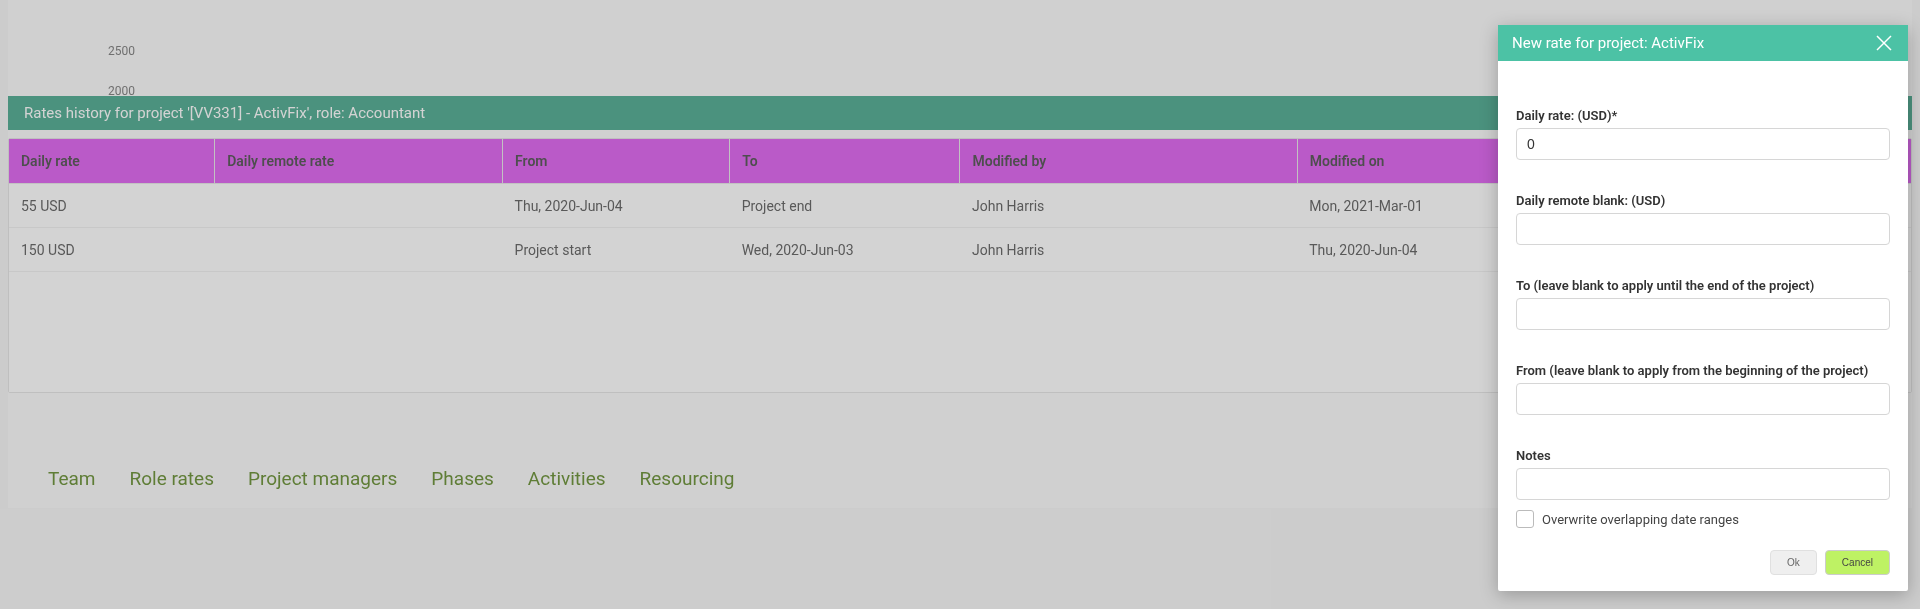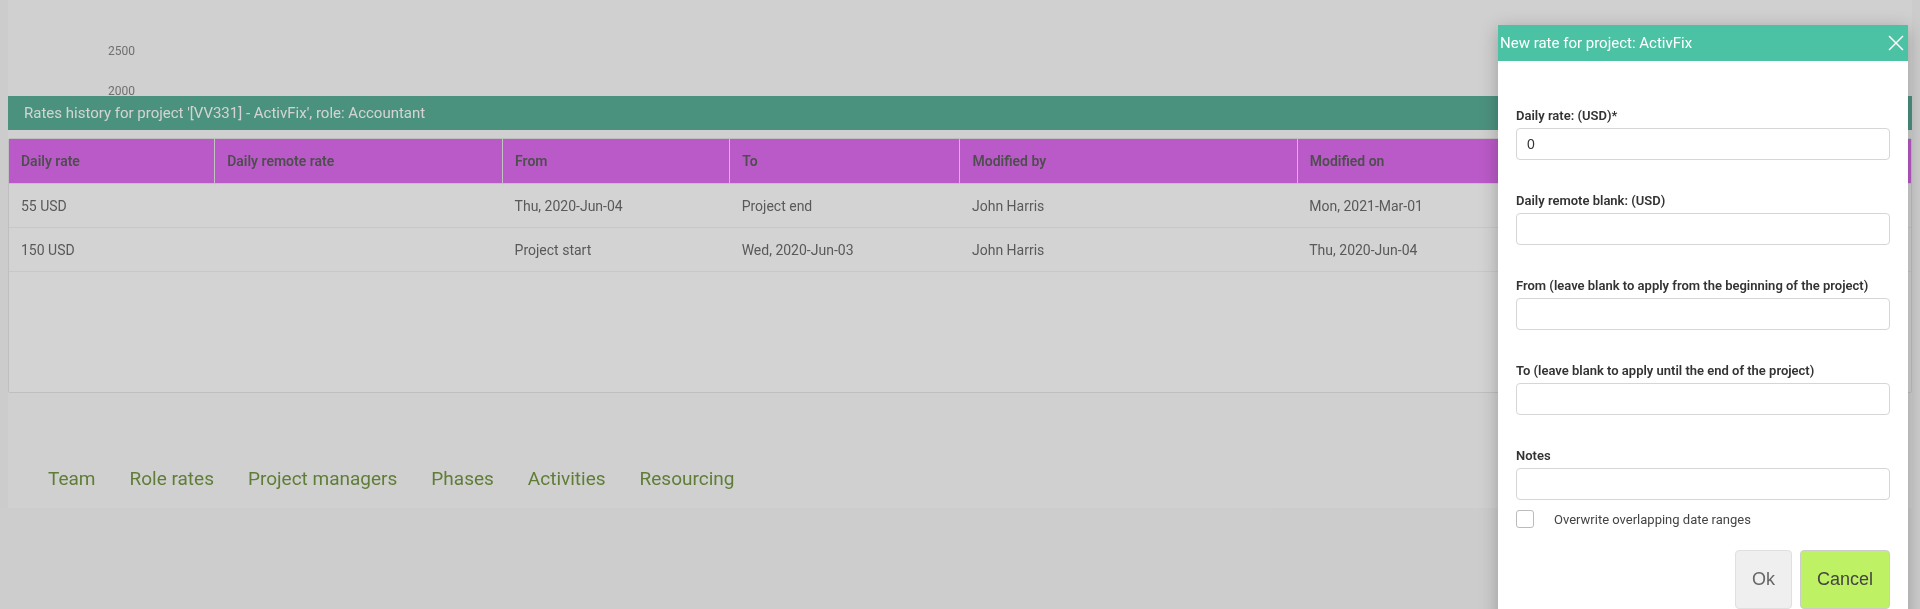--- a/index.html
+++ b/index.html
@@ -139,21 +139,21 @@
       right: 12px;
       width: 410px;
       background: #fff;
       box-shadow: 0 4px 18px rgba(0,0,0,0.25);
       border-radius: 2px;
       z-index: 10;
     }
     .modal-header {
       background: #4cc2a5;
       color: #fff;
-      padding: 8px 2px;
+      padding: 8px 14px;
       display: flex;
       justify-content: space-between;
       align-items: center;
       font-size: 15px;
     }
     .modal-close {
       width: 20px; height: 20px;
       cursor: pointer;
       color: #fff;
       stroke: #fff;
@@ -177,21 +177,21 @@
       padding: 7px 10px;
       border: 1px solid #d6d6d6;
       border-radius: 4px;
       font-size: 14px;
       color: #333;
       background: #fff;
     }
     .checkbox-row {
       display: flex;
       align-items: center;
-      gap: 20px;
+      gap: 8px;
       margin-top: 6px;
       margin-bottom: 6px;
     }
     .checkbox-row input[type="checkbox"] {
       width: 18px; height: 18px;
       border: 1px solid #bbb;
       border-radius: 3px;
       appearance: none;
       cursor: pointer;
       background: #fff;
@@ -207,22 +207,22 @@
       background: #efefef;
       border: 1px solid #e0e0e0;
       color: #666;
     }
     .btn-outline {
       background: #bef264;
       border: 1px solid #ccc;
       color: #444;
     }
     .btn-sm {
-      padding: 18px 16px;
-      font-size: 18px;
+      padding: 6px 16px;
+      font-size: 10px;
       border-radius: 4px;
       cursor: pointer;
     }
   </style>
 </head>
 <body>
 
 <div class="page-bg">
   <div class="page-content">
 
@@ -323,26 +323,26 @@
       <label class="form-label">Daily rate: (USD)*</label>
       <input class="form-control" type="text" value="0" style="">
     </div>
 
     <div class="form-group">
       <label class="form-label">Daily remote blank: (USD)</label>
       <input class="form-control" type="text" value="" style="">
     </div>
 
     <div class="form-group">
+      <label class="form-label">To (leave blank to apply until the end of the project)</label>
+      <input class="form-control" type="text" value="" style="">
+    </div>
+
+    <div class="form-group">
       <label class="form-label">From (leave blank to apply from the beginning of the project)</label>
-      <input class="form-control" type="text" value="" style="">
-    </div>
-
-    <div class="form-group">
-      <label class="form-label">To (leave blank to apply until the end of the project)</label>
       <input class="form-control" type="text" value="" style="">
     </div>
 
     <div class="form-group">
       <label class="form-label">Notes</label>
       <input class="form-control" type="text" value="" style="">
     </div>
 
     <div class="checkbox-row">
       <input type="checkbox" style="">

